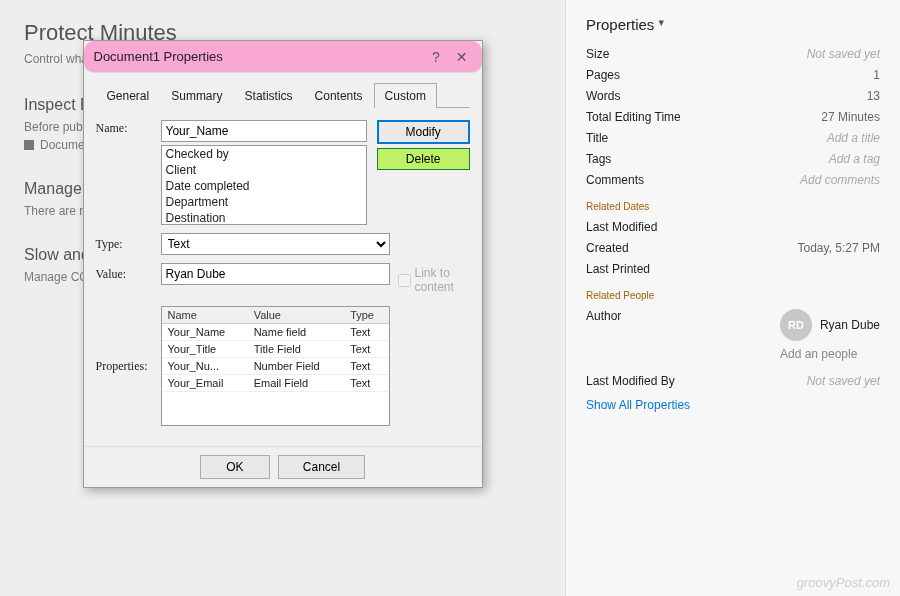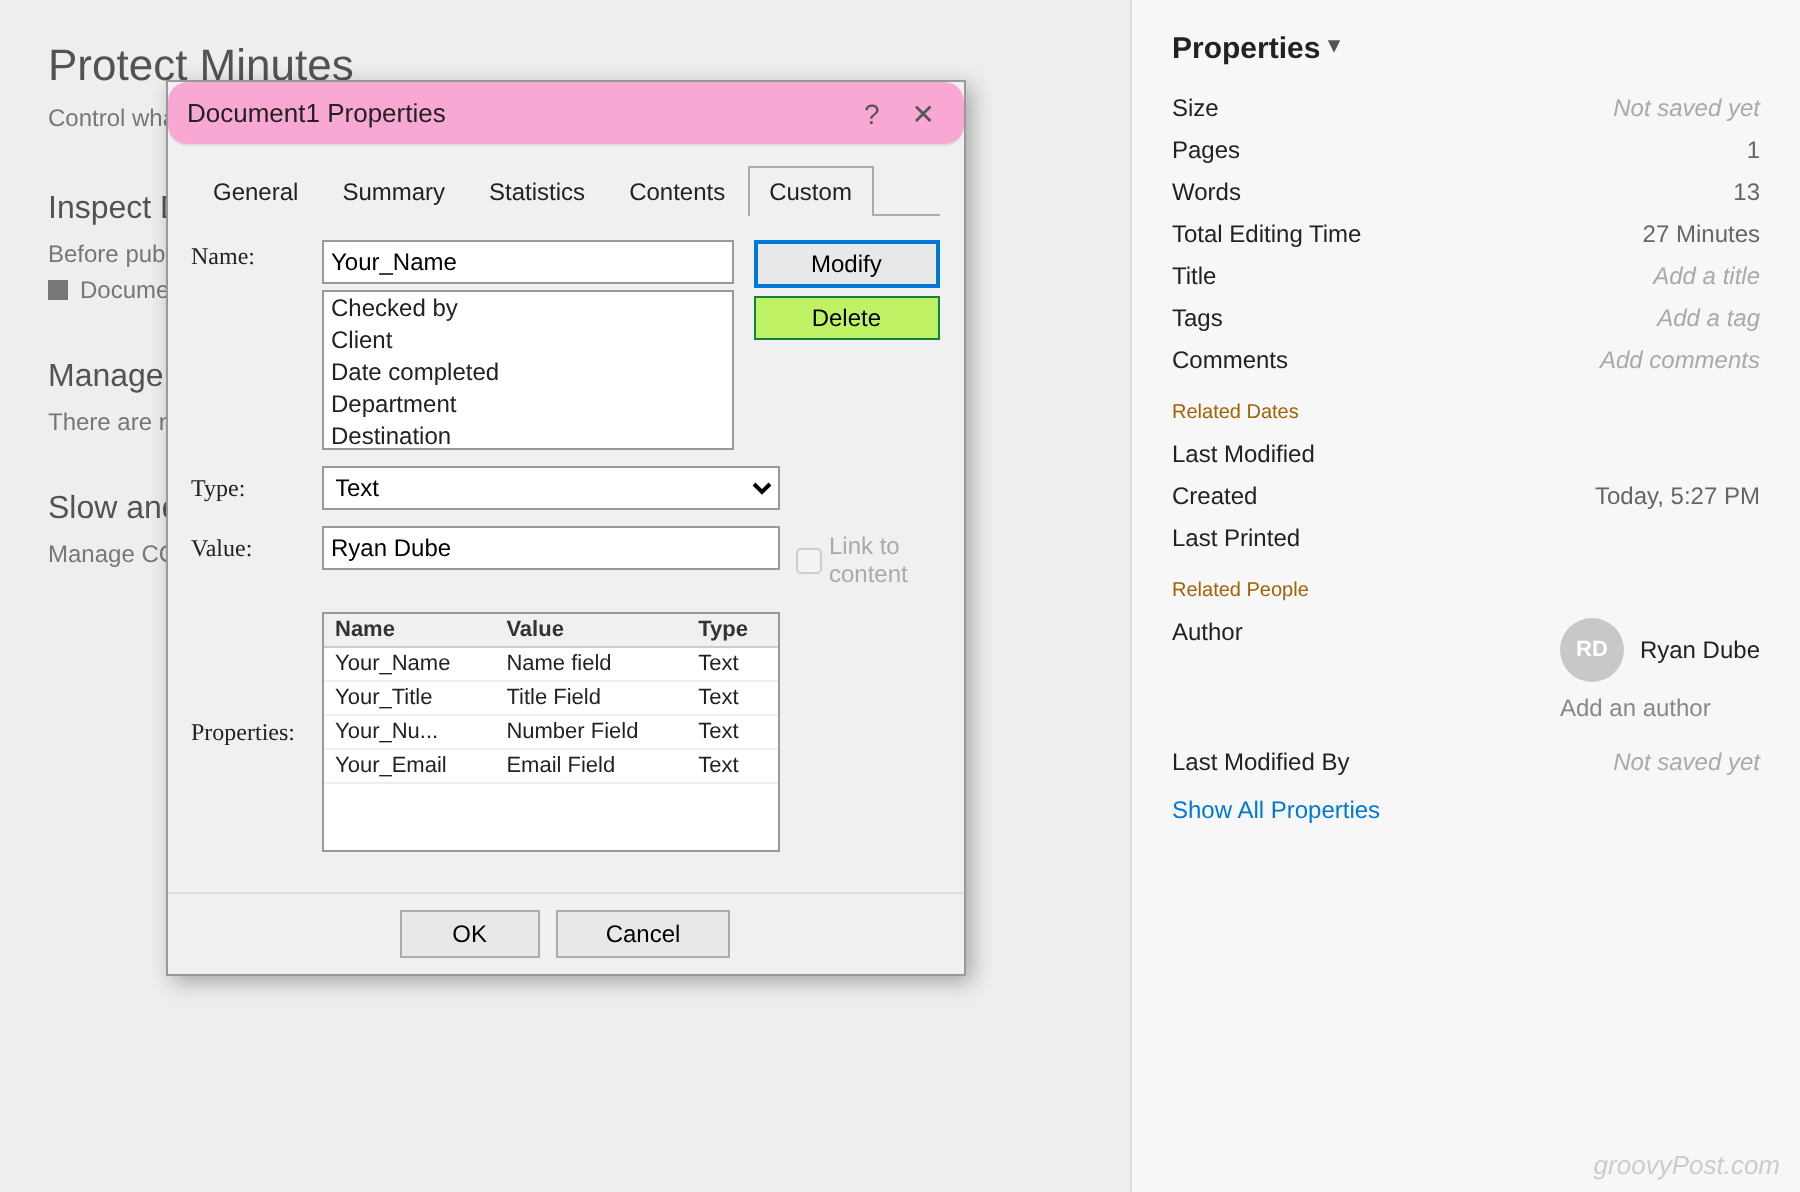--- a/index.html
+++ b/index.html
@@ -74,21 +74,21 @@
     .right-panel {
       width: 335px;
       height: 596px;
       background: #f7f7f7;
       padding: 16px 20px;
       border-left: 1px solid #ddd;
     }
 
     .props-header {
       font-size: 15px;
-      font-weight: 700;
+      font-weight: 400;
       color: #222;
       margin-bottom: 14px;
       display: flex;
       align-items: flex-start;
     }
 
     .props-header .chevron {
       font-size: 11px;
       margin-left: 4px;
       color: #555;
@@ -365,21 +365,21 @@
       width: 100%;
       font-size: 11px;
       border-collapse: collapse;
     }
 
     .props-table th {
       background: #f0f0f0;
       border-bottom: 1px solid #ccc;
       padding: 2px 6px;
       text-align: left;
-      font-weight: 700;
+      font-weight: 400;
       color: #333;
     }
 
     .props-table td {
       padding: 2px 6px;
       color: #222;
       border-bottom: 1px solid #eee;
     }
 
     
@@ -609,21 +609,21 @@
 
   <div class="section-divider">
     <div class="section-divider-title">Related People</div>
     <div class="prop-row" style="align-items:flex-start;">
       <span class="prop-label">Author</span>
       <div>
         <div class="author-row">
           <div class="avatar">RD</div>
           <span class="author-name">Ryan Dube</span>
         </div>
-        <div class="add-link">Add an author</div>
+        <div class="add-link">Add an people</div>
       </div>
     </div>
     <div class="prop-row">
       <span class="prop-label">Last Modified By</span>
       <span class="prop-value muted">Not saved yet</span>
     </div>
   </div>
 
   <div class="show-all-link">Show All Properties</div>
 

